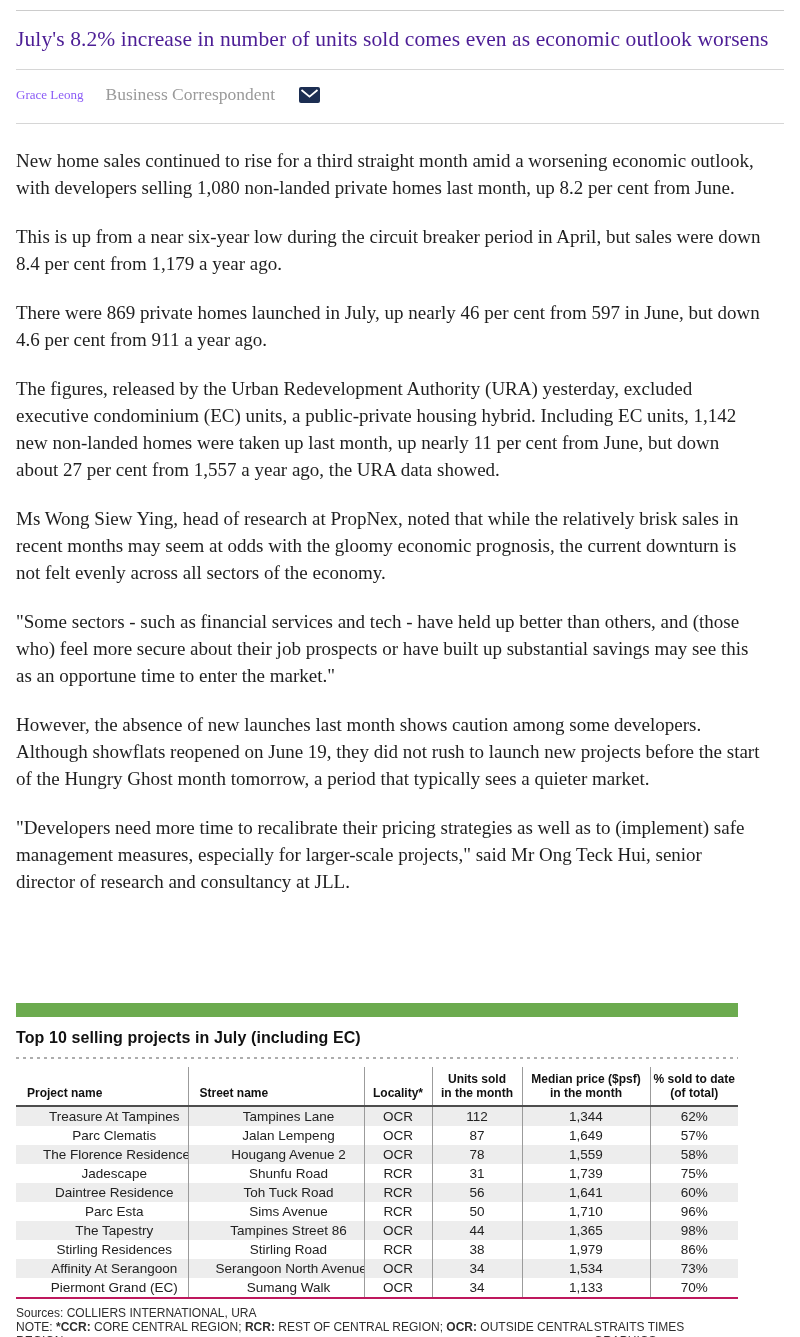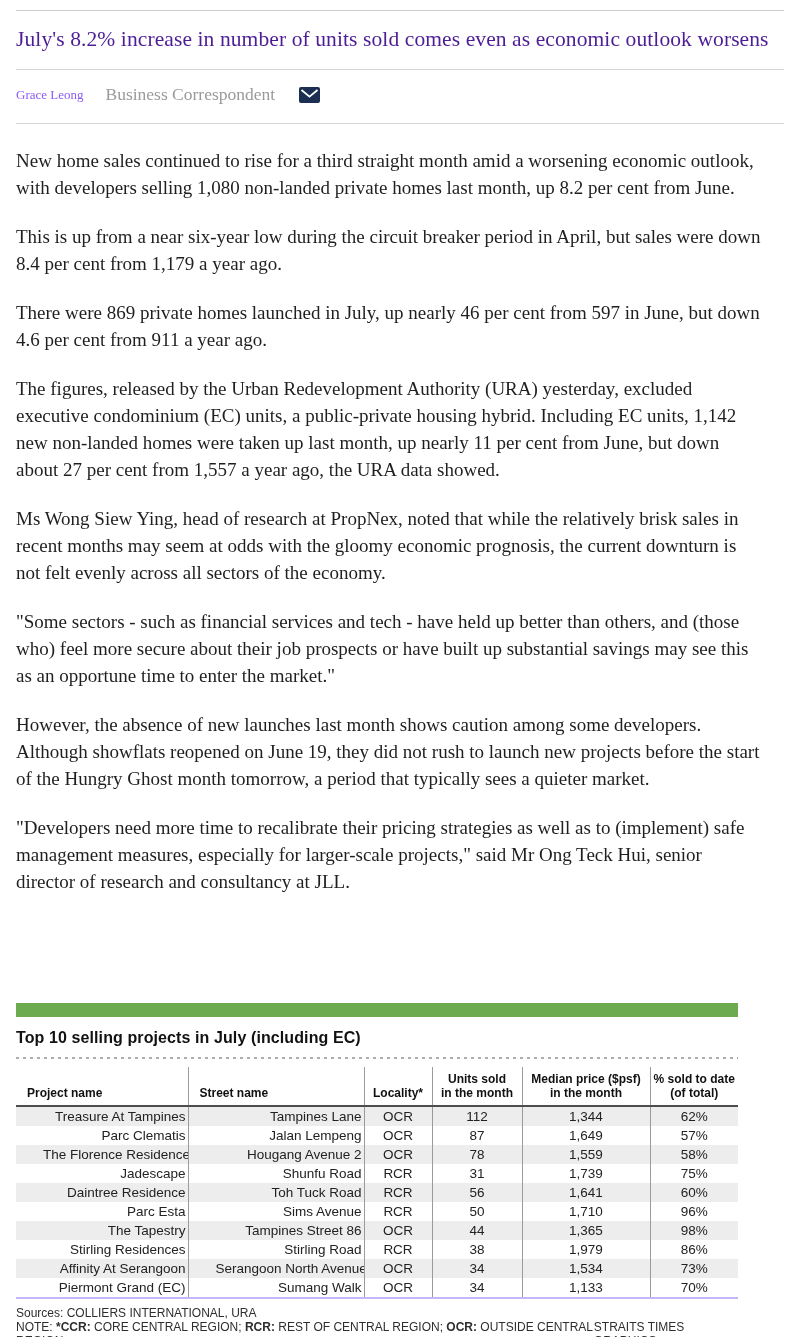--- a/index.html
+++ b/index.html
@@ -57,26 +57,26 @@
     font-size: 12px; font-weight: 700; color: #111;
     line-height: 13.5px; vertical-align: bottom;
     padding: 6px 2px 5px 2px; text-align: center; white-space: pre-line;
   }
   .projects th.al { text-align: left; padding-left: 11px; }
   .projects thead tr { border-bottom: 2px solid #4d4d4d; }
   .projects td {
     font-size: 13.5px; color: #222222; line-height: 19px; height: 19px;
     padding: 0 2px; text-align: center; overflow: hidden; white-space: nowrap;
   }
-  .projects td.al { text-align: right; padding-left: 27px; }
+  .projects td.al { text-align: center; padding-left: 27px; }
   .projects th:not(:first-child), .projects td:not(:first-child) {
     border-left: 1px solid #9b9b9b;
   }
   .projects tbody tr:nth-child(odd) { background: #ededed; }
-  .projects tbody tr:last-child { border-bottom: 2px solid #c4b5fd; }
+  .projects tbody tr:last-child { border-bottom: 2px solid #be185d; }
 
   
   .gfooter { margin-top: 7px; font-size: 12px; line-height: 14px; color: #2e2e2e; }
   .gfooter .note-row { display: flex; justify-content: space-between; }
   .gfooter b { font-weight: 700; }
 </style>
 </head>
 <body>
 
 <div class="container">

